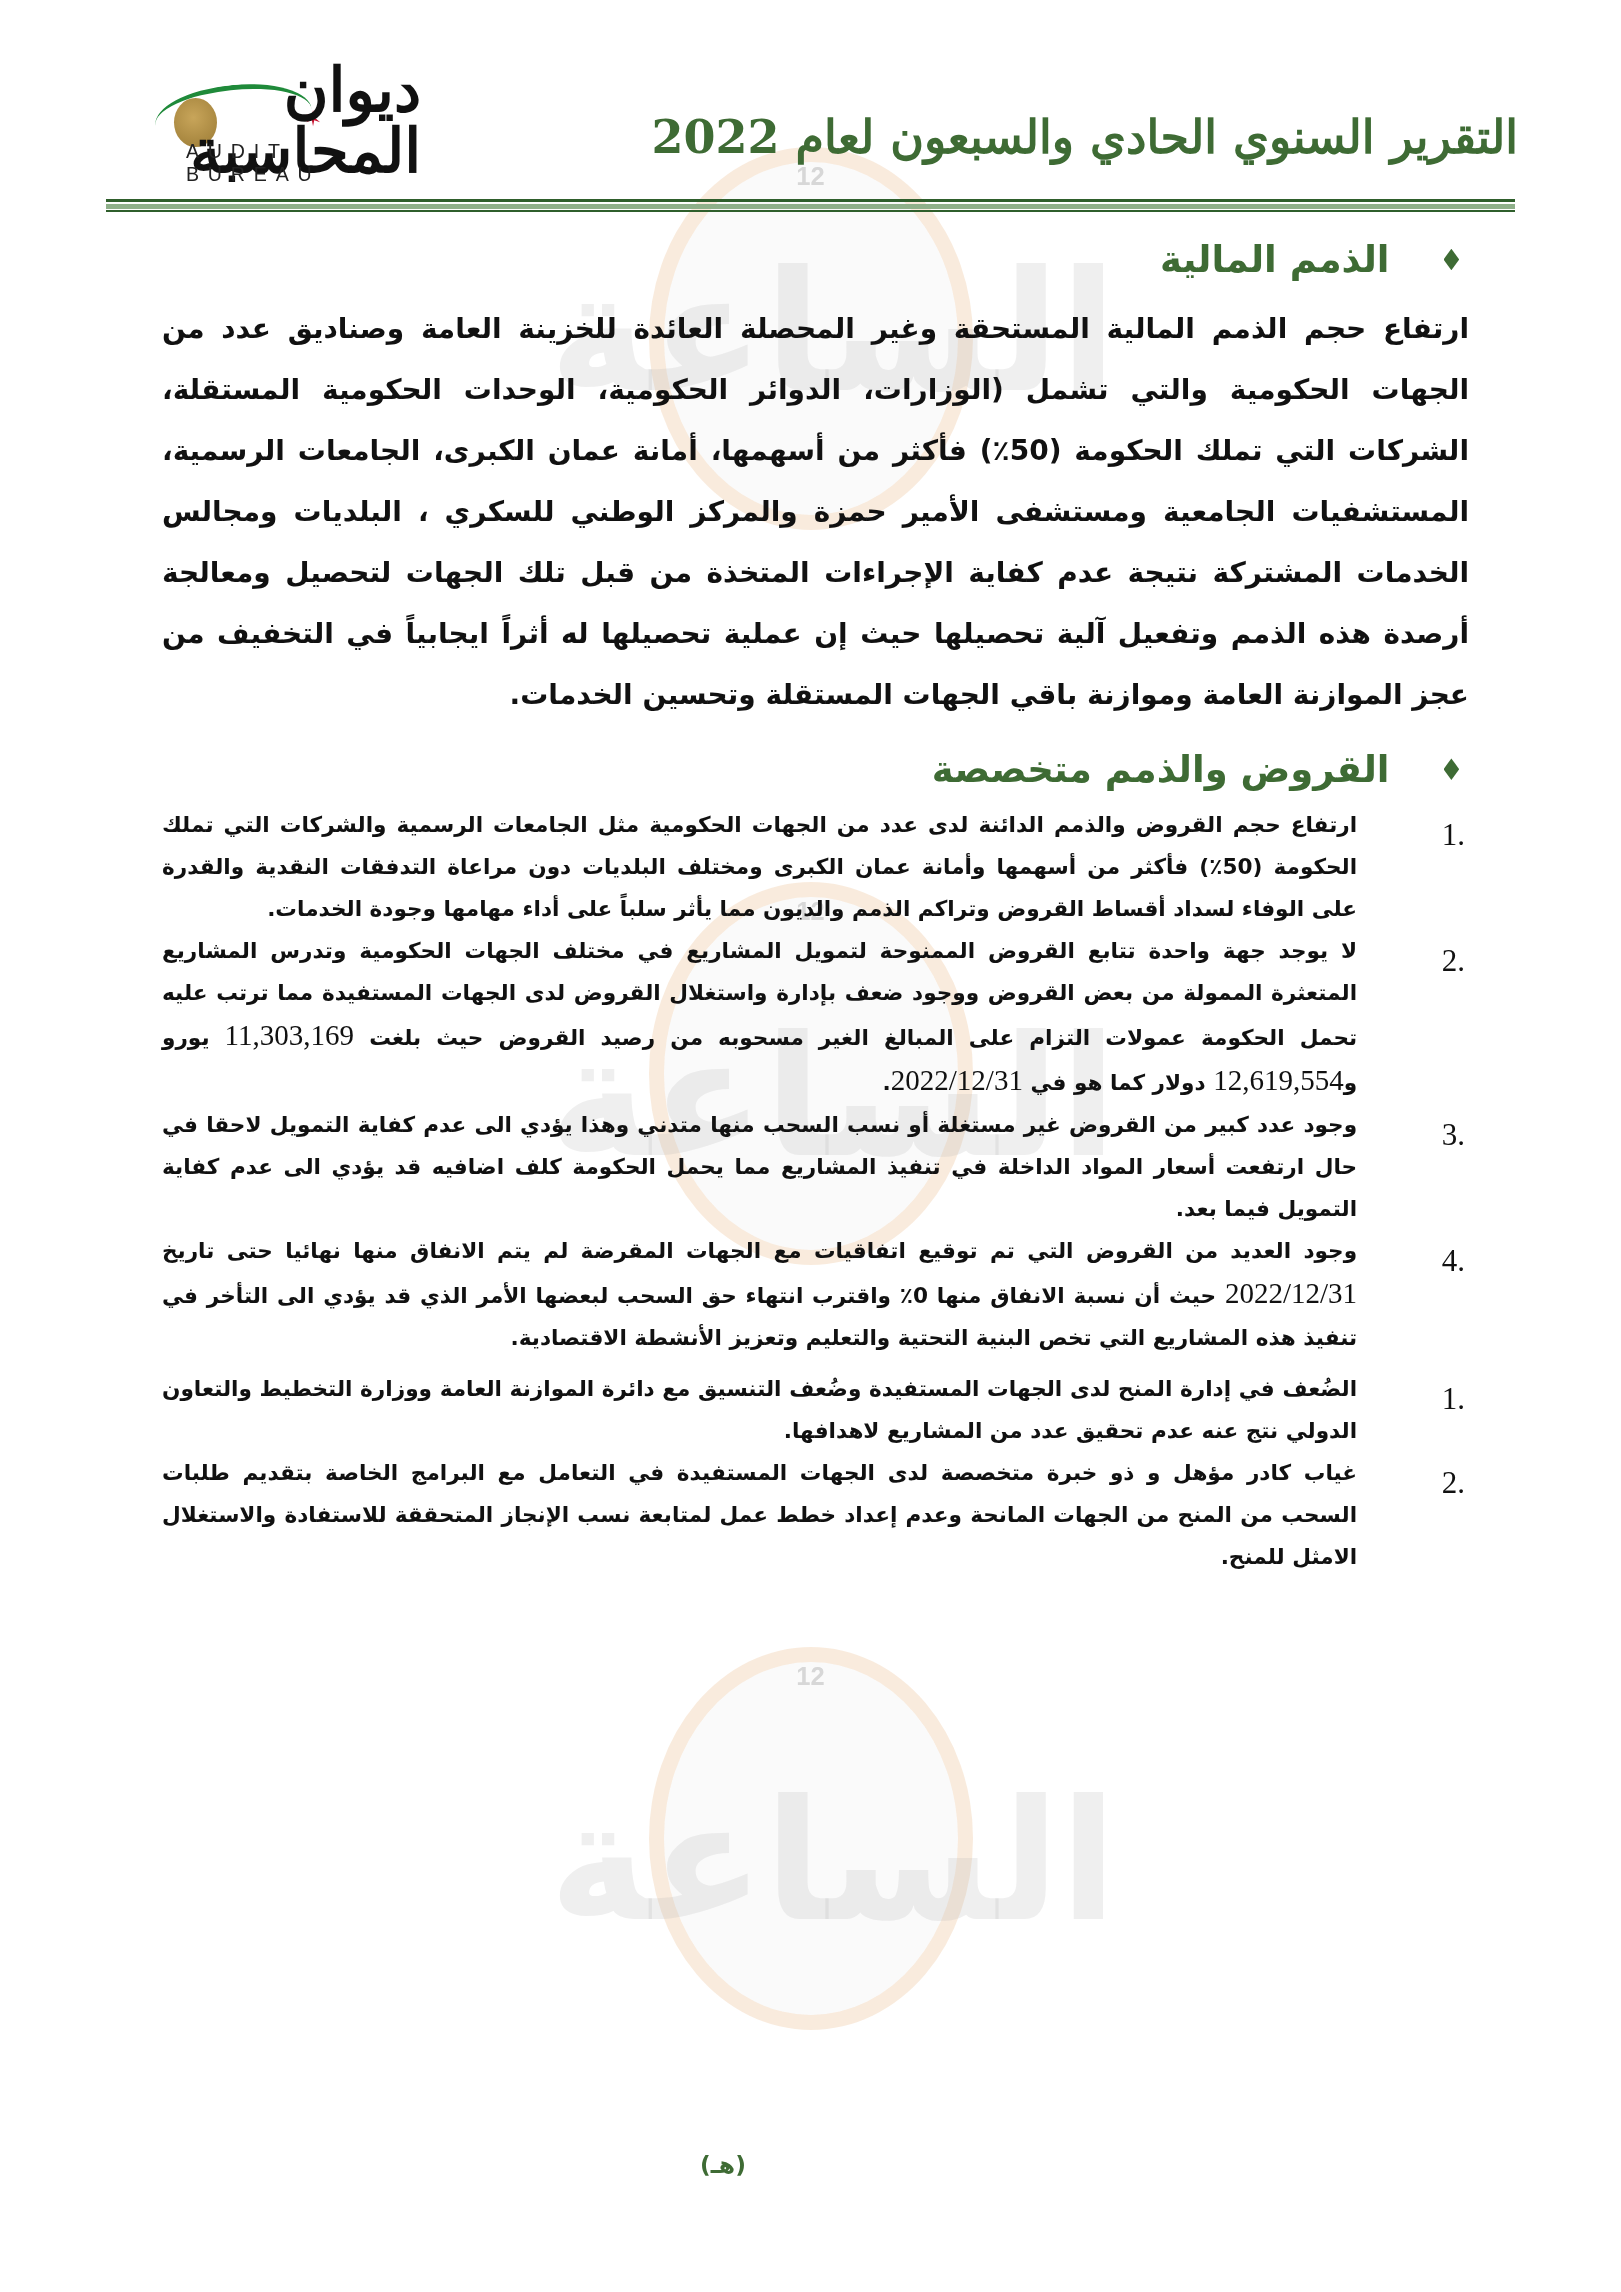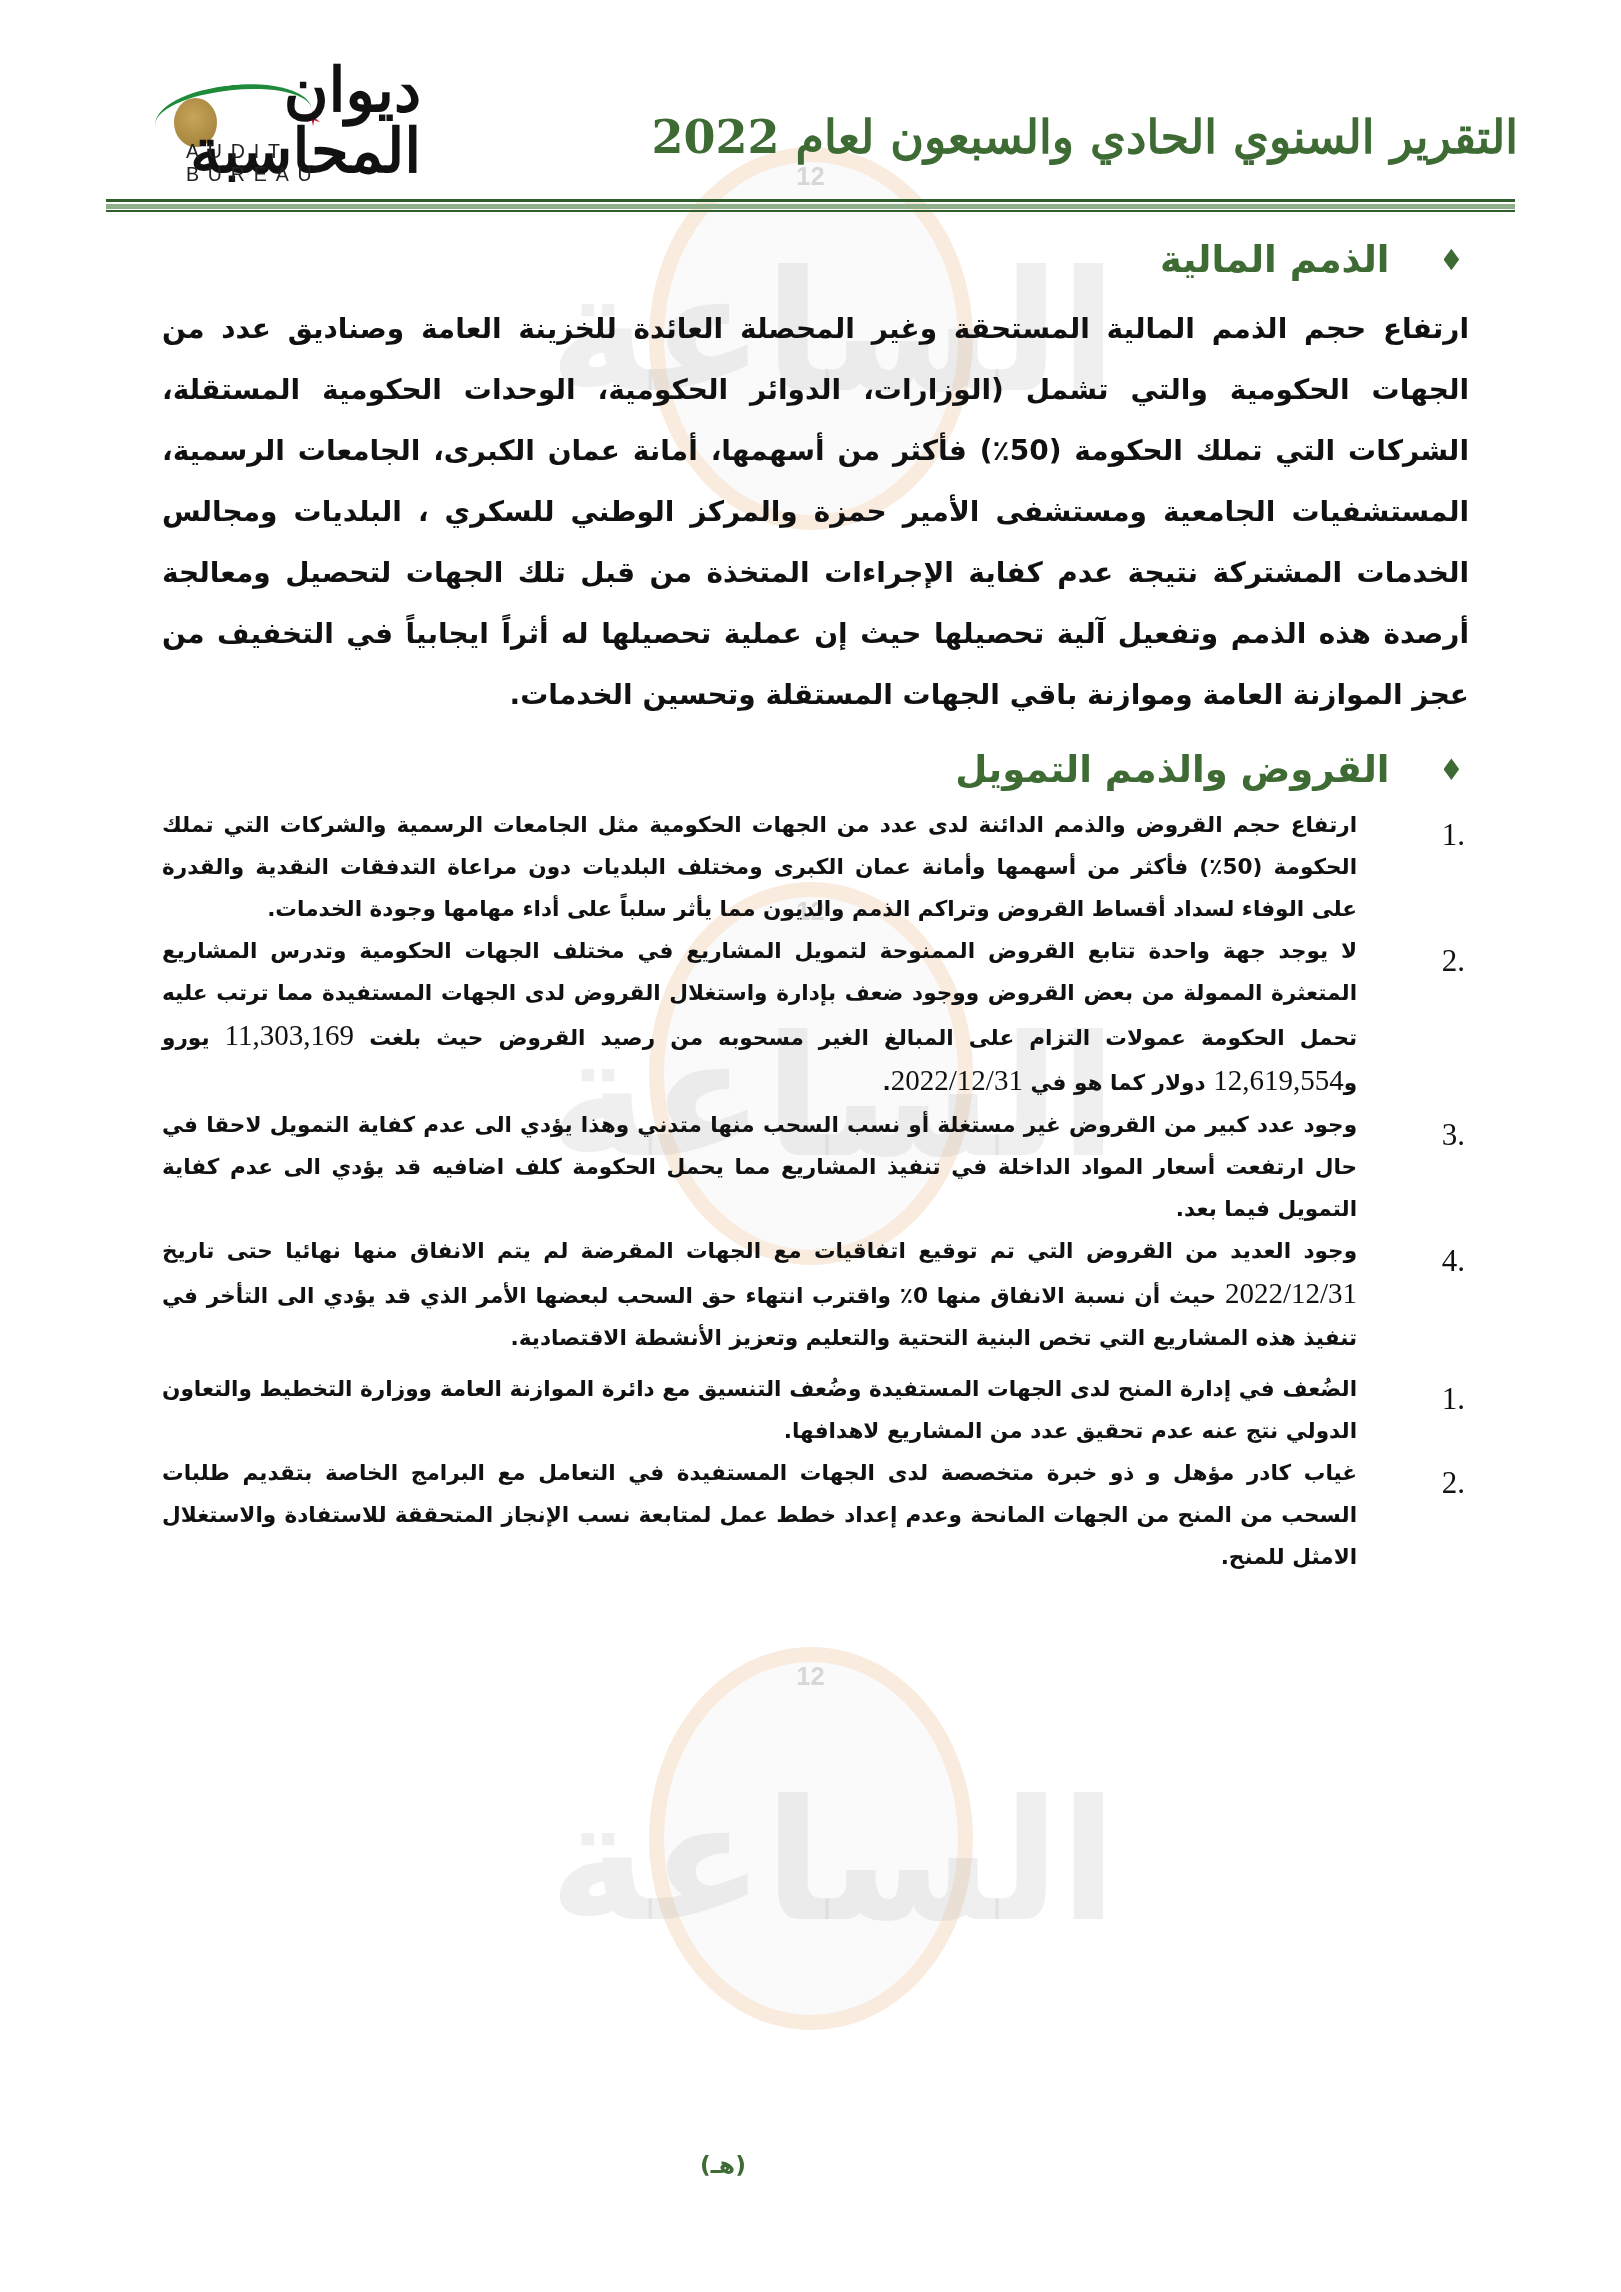--- a/index.html
+++ b/index.html
@@ -92,21 +92,21 @@
     <div class="section-head">
       <span class="diamond"></span>
       <h2 class="section-title" style="margin:0">الذمم المالية</h2>
     </div>
     <p class="para">ارتفاع حجم الذمم المالية المستحقة وغير المحصلة العائدة للخزينة العامة وصناديق عدد من الجهات الحكومية والتي تشمل (الوزارات، الدوائر الحكومية، الوحدات الحكومية المستقلة، الشركات التي تملك الحكومة (50٪) فأكثر من أسهمها، أمانة عمان الكبرى، الجامعات الرسمية، المستشفيات الجامعية ومستشفى الأمير حمزة والمركز الوطني للسكري ، البلديات ومجالس الخدمات المشتركة نتيجة عدم كفاية الإجراءات المتخذة من قبل تلك الجهات لتحصيل ومعالجة أرصدة هذه الذمم وتفعيل آلية تحصيلها حيث إن عملية تحصيلها له أثراً ايجابياً في التخفيف من عجز الموازنة العامة وموازنة باقي الجهات المستقلة وتحسين الخدمات.</p>
   </section>
 
   <section>
     <div class="section-head">
       <span class="diamond"></span>
-      <h2 class="section-title" style="margin:0">القروض والذمم التمويل</h2>
+      <h2 class="section-title" style="margin:0">القروض والذمم متخصصة</h2>
     </div>
     <ol class="list">
       <li class="item">
         <span class="item-num">1.</span>
         <span class="item-text">ارتفاع حجم القروض والذمم الدائنة لدى عدد من الجهات الحكومية مثل الجامعات الرسمية والشركات التي تملك الحكومة (50٪) فأكثر من أسهمها وأمانة عمان الكبرى ومختلف البلديات دون مراعاة التدفقات النقدية والقدرة على الوفاء لسداد أقساط القروض وتراكم الذمم والديون مما يأثر سلباً على أداء مهامها وجودة الخدمات.</span>
       </li>
       <li class="item">
         <span class="item-num">2.</span>
         <span class="item-text">
           <span>لا يوجد جهة واحدة تتابع القروض الممنوحة لتمويل المشاريع في مختلف الجهات الحكومية وتدرس المشاريع المتعثرة الممولة من بعض القروض ووجود ضعف بإدارة واستغلال القروض لدى الجهات المستفيدة مما ترتب عليه تحمل الحكومة عمولات التزام على المبالغ الغير مسحوبه من رصيد القروض حيث بلغت</span>

